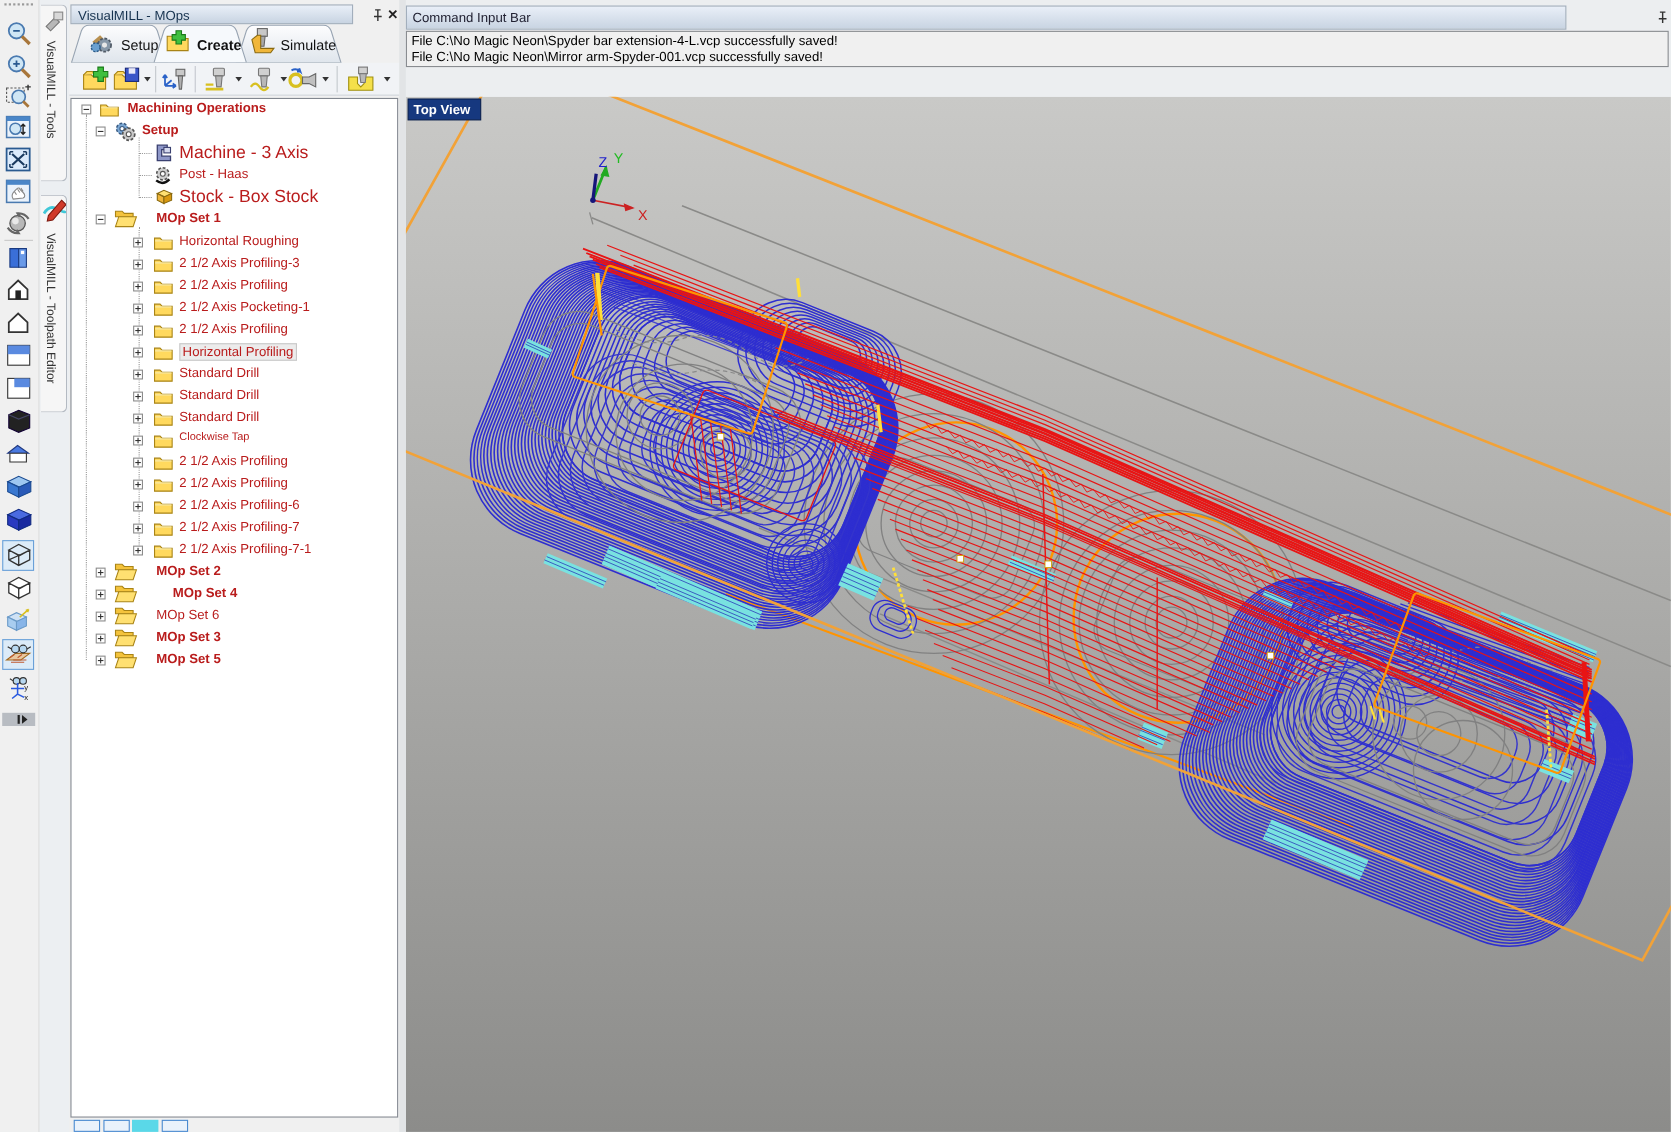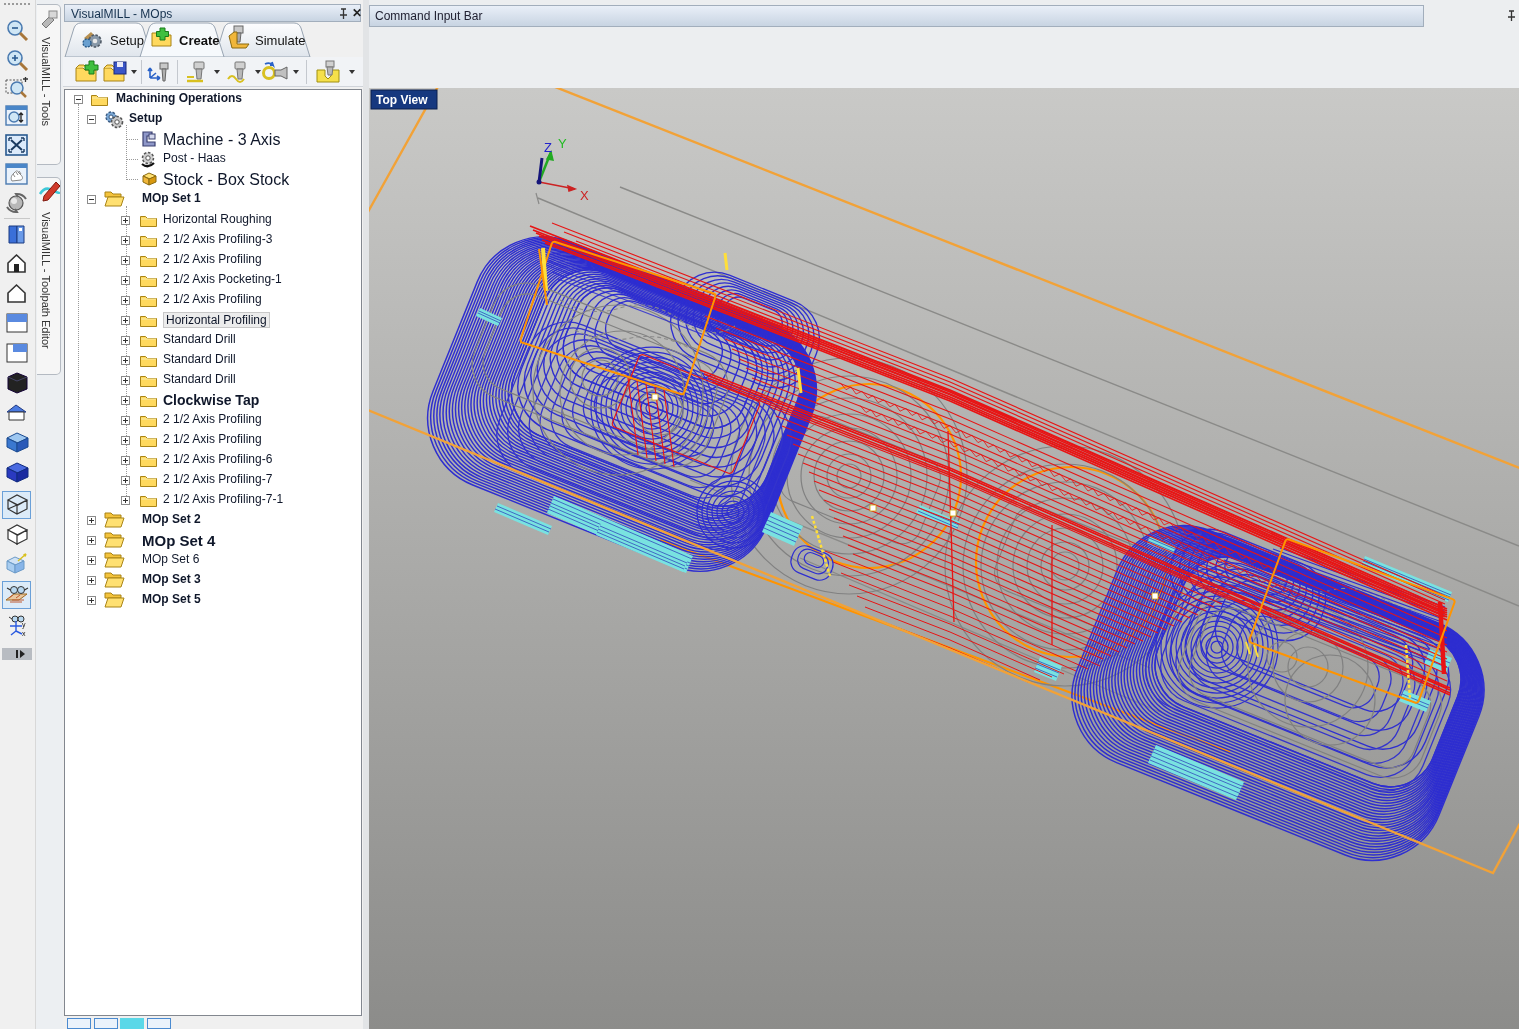--- a/index.html
+++ b/index.html
@@ -129,21 +129,21 @@
 <div class="abs" style="left:1px;top:177px;width:24px;height:198px;background:#f6f6f6;border:1px solid #b4bac2;border-left:none;border-radius:0 5px 5px 0">
 <svg class="abs" style="left:1px;top:2px" width="22" height="28">
         <path d="M2 14 q5 -8 12 -4 t8 2" stroke="#40c8d8" stroke-width="2.5" fill="none"></path>
         <path d="M18 2 l4 4 l-12 14 l-5 1 l1 -5 z" fill="#d03a2a" stroke="#801a10"></path>
       </svg>
 <div class="abs" style="left:3px;top:34px;font-size:11px;color:#333;writing-mode:vertical-rl;white-space:nowrap">VisualMILL - Toolpath Editor</div>
 </div>
 </div>
 
 <div class="abs" style="left:63px;top:0;width:300px;height:1029px;background:#f0f0f0">
-<div class="abs" style="left:1px;top:4px;width:297px;height:18px;background:linear-gradient(#e9eff8,#c8d4e2);border:1px solid #a2aebc">
+<div class="abs" style="left:1px;top:4px;width:257px;height:18px;background:linear-gradient(#e9eff8,#c8d4e2);border:1px solid #a2aebc">
 <div class="abs" style="left:6px;top:2px;font-size:12px;color:#15314e">VisualMILL - MOps</div>
 <svg class="abs" style="left:272px;top:3px" width="12" height="12">
         <path d="M4 1 h5 M6.5 1 v6 M3 7 h7 M6.5 7 v4" stroke="#333" stroke-width="1.3" fill="none"></path>
       </svg>
 <div class="abs" style="left:287px;top:1px;font-size:12px;color:#222;font-weight:bold">✕</div>
 </div>
 <svg style="position:absolute;left:0;top:0" width="305" height="64" viewBox="0 0 305 64">
 <defs>
         <linearGradient id="tabg" x1="0" y1="0" x2="0" y2="1">
 <stop offset="0" stop-color="#fdfdfe"></stop>
@@ -214,21 +214,21 @@
     </svg>
 <div style="position:absolute;left:230px;top:70px;width:0;height:0;border-top:4px solid #333;border-left:3.5px solid transparent;border-right:3.5px solid transparent"></div>
 <div style="position:absolute;left:243px;top:60px;width:1px;height:24px;background:#c4c8ce"></div>
 <svg style="position:absolute;left:252px;top:60px" width="30" height="26" viewBox="0 0 30 26">
       <path d="M2 10 h8 v6 l3 3 l3 -3 v-6 h8 v12 h-22 z" fill="#f5e04a" stroke="#a09010"></path>
       <rect x="11" y="1" width="8" height="6" fill="#d0d0d0" stroke="#777"></rect>
       <path d="M12 7 h6 l-1 8 h-4 z" fill="#b8b8b8" stroke="#777"></path>
     </svg>
 <div style="position:absolute;left:286px;top:70px;width:0;height:0;border-top:4px solid #333;border-left:3.5px solid transparent;border-right:3.5px solid transparent"></div>
 <div class="abs" style="left:1px;top:89px;width:298px;height:927px;background:#fff;border:1px solid #82878f"></div>
-<div class="abs" style="left:0;top:0;width:300px;height:1016px;font-size:12px;color:#0f172a;overflow:hidden">
+<div class="abs" style="left:0;top:0;width:300px;height:1016px;font-size:12px;color:#b91c1c;overflow:hidden">
 <div style="position:absolute;left:15px;top:104px;width:1px;height:496px;border-left:1px dotted #9a9a9a"></div>
 <div style="position:absolute;left:63px;top:125px;width:1px;height:55px;border-left:1px dotted #9a9a9a"></div>
 <div style="position:absolute;left:63px;top:206px;width:1px;height:294px;border-left:1px dotted #9a9a9a"></div>
 <div style="position:absolute;left:11px;top:94.5px;width:9px;height:9px;background:#fff;border:1px solid #8c8c8c;box-sizing:border-box"></div>
       <div style="position:absolute;left:13px;top:98.5px;width:5px;height:1px;background:#333"></div>
 <svg style="position:absolute;left:27px;top:91px" width="19" height="16">
         <path d="M1.5 4.5 h5 l2 2 h9 v8 h-16 z" fill="#ffd95e" stroke="#a98416" stroke-width="1"></path>
         <path d="M2 7 h15" stroke="#f7e9a8" stroke-width="1" fill="none"></path>
       </svg>
 <div style="position:absolute;left:53px;top:91px;font-size:12px;font-weight:bold;white-space:nowrap">Machining Operations</div>
@@ -340,21 +340,21 @@
         <path d="M2 7 h15" stroke="#f7e9a8" stroke-width="1" fill="none"></path>
       </svg>
 <div style="position:absolute;left:100px;top:372px;font-size:12px;font-weight:normal;white-space:nowrap">Standard Drill</div>
 <div style="position:absolute;left:58px;top:395.5px;width:9px;height:9px;background:#fff;border:1px solid #8c8c8c;box-sizing:border-box"></div>
       <div style="position:absolute;left:60px;top:399.5px;width:5px;height:1px;background:#333"></div>
       <div style="position:absolute;left:62px;top:397.5px;width:1px;height:5px;background:#333"></div>
 <svg style="position:absolute;left:76px;top:392px" width="19" height="16">
         <path d="M1.5 4.5 h5 l2 2 h9 v8 h-16 z" fill="#ffd95e" stroke="#a98416" stroke-width="1"></path>
         <path d="M2 7 h15" stroke="#f7e9a8" stroke-width="1" fill="none"></path>
       </svg>
-<div style="position:absolute;left:100px;top:392px;font-size:14px;font-weight:bold;white-space:nowrap">Clockwise Tap</div>
+<div style="position:absolute;left:100px;top:392px;font-size:10px;font-weight:normal;white-space:nowrap">Clockwise Tap</div>
 <div style="position:absolute;left:58px;top:415.5px;width:9px;height:9px;background:#fff;border:1px solid #8c8c8c;box-sizing:border-box"></div>
       <div style="position:absolute;left:60px;top:419.5px;width:5px;height:1px;background:#333"></div>
       <div style="position:absolute;left:62px;top:417.5px;width:1px;height:5px;background:#333"></div>
 <svg style="position:absolute;left:76px;top:412px" width="19" height="16">
         <path d="M1.5 4.5 h5 l2 2 h9 v8 h-16 z" fill="#ffd95e" stroke="#a98416" stroke-width="1"></path>
         <path d="M2 7 h15" stroke="#f7e9a8" stroke-width="1" fill="none"></path>
       </svg>
 <div style="position:absolute;left:100px;top:412px;font-size:12px;font-weight:normal;white-space:nowrap">2 1/2 Axis Profiling</div>
 <div style="position:absolute;left:58px;top:435.5px;width:9px;height:9px;background:#fff;border:1px solid #8c8c8c;box-sizing:border-box"></div>
       <div style="position:absolute;left:60px;top:439.5px;width:5px;height:1px;background:#333"></div>
@@ -396,21 +396,21 @@
         <path d="M2 17 l3 -9 h16 l-3 9 z" fill="#ffe071" stroke="#a98416" stroke-width="1"></path>
       </svg>
 <div style="position:absolute;left:79px;top:512px;font-size:12px;font-weight:bold;white-space:nowrap">MOp Set 2</div>
 <div style="position:absolute;left:24px;top:535.5px;width:9px;height:9px;background:#fff;border:1px solid #8c8c8c;box-sizing:border-box"></div>
       <div style="position:absolute;left:26px;top:539.5px;width:5px;height:1px;background:#333"></div>
       <div style="position:absolute;left:28px;top:537.5px;width:1px;height:5px;background:#333"></div>
 <svg style="position:absolute;left:40px;top:530px" width="25" height="20">
         <path d="M2 3 h6 l2 2 h8 v3 h-16 z" fill="#f4c33c" stroke="#a98416" stroke-width="1"></path>
         <path d="M2 17 l3 -9 h16 l-3 9 z" fill="#ffe071" stroke="#a98416" stroke-width="1"></path>
       </svg>
-<div style="position:absolute;left:79px;top:532px;font-size:15px;font-weight:bold;white-space:nowrap">MOp Set 4</div>
+<div style="position:absolute;left:94px;top:532px;font-size:12px;font-weight:bold;white-space:nowrap">MOp Set 4</div>
 <div style="position:absolute;left:24px;top:555.5px;width:9px;height:9px;background:#fff;border:1px solid #8c8c8c;box-sizing:border-box"></div>
       <div style="position:absolute;left:26px;top:559.5px;width:5px;height:1px;background:#333"></div>
       <div style="position:absolute;left:28px;top:557.5px;width:1px;height:5px;background:#333"></div>
 <svg style="position:absolute;left:40px;top:550px" width="25" height="20">
         <path d="M2 3 h6 l2 2 h8 v3 h-16 z" fill="#f4c33c" stroke="#a98416" stroke-width="1"></path>
         <path d="M2 17 l3 -9 h16 l-3 9 z" fill="#ffe071" stroke="#a98416" stroke-width="1"></path>
       </svg>
 <div style="position:absolute;left:79px;top:552px;font-size:12px;font-weight:normal;white-space:nowrap">MOp Set 6</div>
 <div style="position:absolute;left:24px;top:575.5px;width:9px;height:9px;background:#fff;border:1px solid #8c8c8c;box-sizing:border-box"></div>
       <div style="position:absolute;left:26px;top:579.5px;width:5px;height:1px;background:#333"></div>
@@ -436,20 +436,24 @@
 </div>
 
 <div class="abs" style="left:363px;top:0;width:6px;height:1029px;background:#e2e4e6"></div>
 
 <div class="abs" style="left:369px;top:0;width:1150px;height:88px;background:#eceef0">
 <div class="abs" style="left:0;top:5px;width:1055px;height:22px;background:linear-gradient(#e9eff8,#c8d4e2);border:1px solid #a2aebc">
 <div class="abs" style="left:5px;top:3px;font-size:12px;color:#223">Command Input Bar</div>
 <svg class="abs" style="left:1135px;top:4px" width="12" height="12">
         <path d="M4 1 h5 M6.5 1 v6 M3 7 h7 M6.5 7 v4" stroke="#333" stroke-width="1.3" fill="none"></path>
       </svg>
+</div>
+<div class="abs" style="left:0;top:28px;width:1148px;height:33px;background:#f0f0f0;border:1px solid #898c90;font-size:12px;color:#000">
+<div style="padding:1px 0 0 4px">File C:\No Magic Neon\Spyder bar extension-4-L.vcp successfully saved!</div>
+<div style="padding:0 0 0 4px">File C:\No Magic Neon\Mirror arm-Spyder-001.vcp successfully saved!</div>
 </div>
 </div>
 
 <svg class="abs" style="left:369px;top:88px" width="1150" height="941" viewBox="369 88 1150 941">
 <defs>
       <linearGradient id="vpbg" x1="0" y1="88" x2="0" y2="1029" gradientUnits="userSpaceOnUse">
         <stop offset="0" stop-color="#c9c9c7"></stop>
         <stop offset="1" stop-color="#8c8c8a"></stop>
       </linearGradient>
     </defs>

